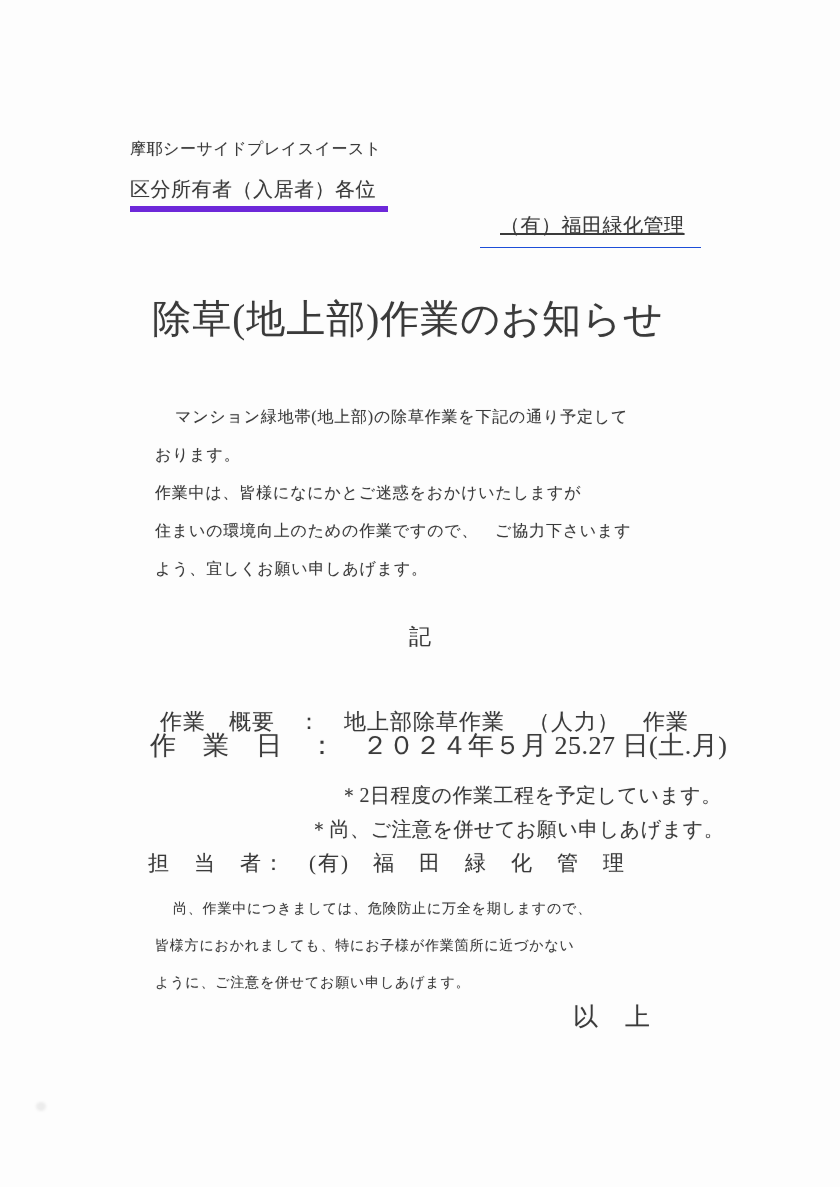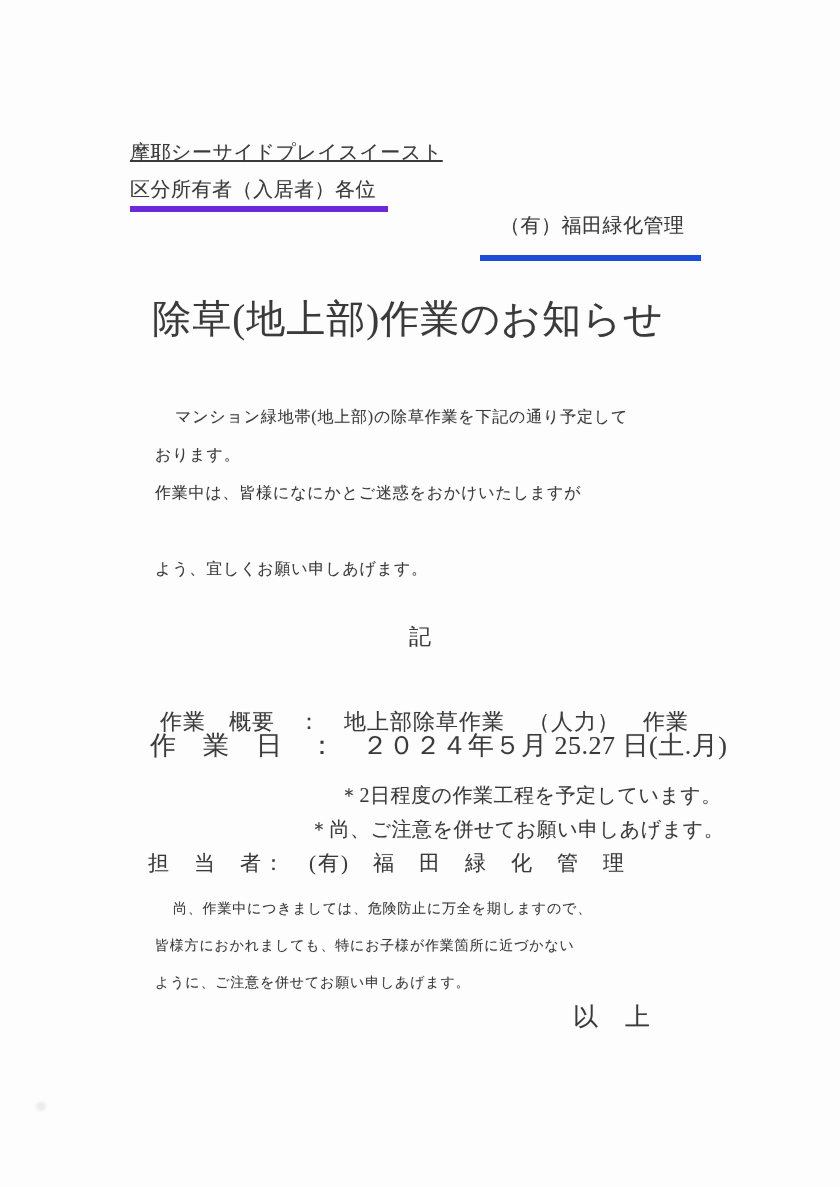--- a/index.html
+++ b/index.html
@@ -16,27 +16,27 @@
     font-family: "Liberation Serif", "DejaVu Serif", serif;
     color: #3a3a3a;
   }
   .txt {
     position: absolute;
     white-space: pre;
     text-shadow: 0 0 1px rgba(70,70,70,0.30);
   }
 
   
-  .building-name   { left: 130px; top: 139px; font-size: 20px; letter-spacing: 0.5px; text-decoration: underline; }
+  .building-name   { left: 130px; top: 139px; font-size: 16px; letter-spacing: 0.5px; }
   .addressee       { left: 130px; top: 176px; font-size: 20px; letter-spacing: 0.5px;
                      padding-bottom: 3px; padding-right: 12px;
                      border-bottom: 6px solid #6d28d9; }
   .company-top     { left: 480px; top: 212px; font-size: 20px; letter-spacing: 0.5px;
-                     padding: 0 16px 16px 20px;
-                     border-bottom: 6px solid #1d4ed8; }
+                     padding: 0 16px 8px 20px;
+                     border-bottom: 1px solid #1d4ed8; text-decoration: underline; }
 
   
   .doc-title       { left: 0; top: 292px; width: 816px; text-align: center;
                      font-size: 39px; letter-spacing: 1px; font-weight: 400; }
 
   
   .intro-line      { left: 155px; font-size: 16px; letter-spacing: 0.8px; line-height: 38px; }
   .intro-0 { top: 398px; text-indent: 20px; }
   .intro-1 { top: 436px; }
   .intro-2 { top: 474px; }
@@ -82,20 +82,21 @@
 
   <div class="txt addressee">区分所有者（入居者）各位</div>
 
   <div class="txt company-top">（有）福田緑化管理</div>
 
   <div class="txt doc-title">除草(地上部)作業のお知らせ</div>
 
   <div class="txt intro-line intro-0">マンション緑地帯(地上部)の除草作業を下記の通り予定して</div>
   <div class="txt intro-line intro-1">おります。</div>
   <div class="txt intro-line intro-2">作業中は、皆様になにかとご迷惑をおかけいたしますが</div>
+  <div class="txt intro-line intro-3">住まいの環境向上のための作業ですので、　ご協力下さいます</div>
   <div class="txt intro-line intro-4">よう、宜しくお願い申しあげます。</div>
 
   <div class="txt record-marker">記</div>
 
   <div class="txt detail-overview">作業　概要　：　地上部除草作業　（人力）　作業</div>
 
   <div class="txt detail-date">作　業　日　：　２０２４年５月 25.27 日(土.月)</div>
 
   <div class="txt detail-note1">＊2日程度の作業工程を予定しています。</div>
 

